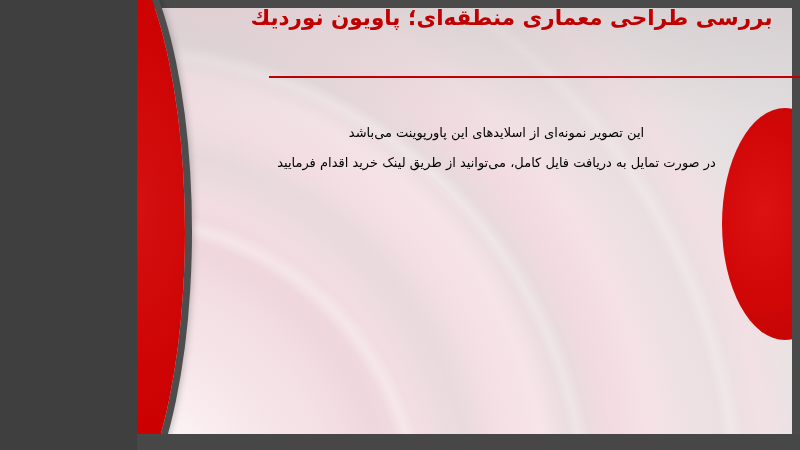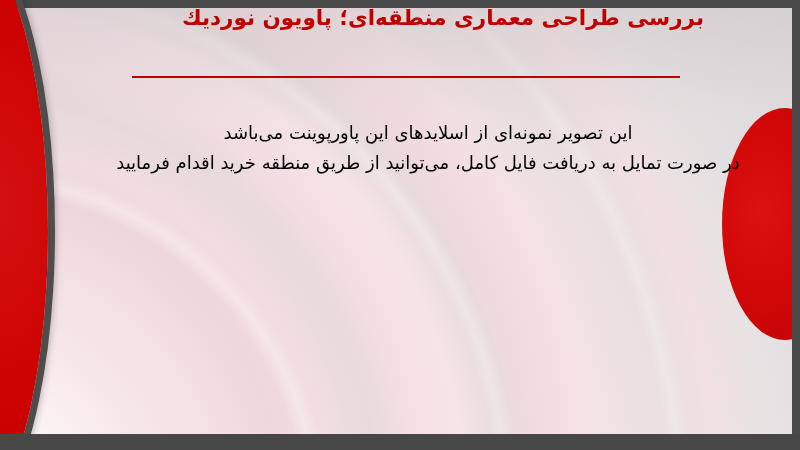--- a/index.html
+++ b/index.html
@@ -3,21 +3,21 @@
 <meta charset="utf-8">
 <title>Slide</title>
 <style>
   html, body {
     margin: 0;
     padding: 0;
     background: #3f3f3f;
   }
   #slide {
     position: relative;
-    width: 800px;
+    width: 663px;
     height: 450px;
     overflow: hidden;
     background: #fef9c3;
     font-family: "DejaVu Sans", "Liberation Sans", sans-serif;
   }
 
   
   .frame-border {
     position: absolute;
     inset: 0;
@@ -147,21 +147,21 @@
     position: absolute;
     z-index: 6;
     top: 118px;
     left: 92px;
     right: 36px;
     text-align: center;
     direction: rtl;
   }
   .body-line {
     color: #000000;
-    font-size: 18px;
+    font-size: 13px;
     line-height: 29.5px;
     font-weight: 400;
     white-space: nowrap;
   }
 
   
   .bottom-strip {
     position: absolute;
     left: 0; right: 0; bottom: 0;
     height: 16px;
@@ -186,17 +186,17 @@
 
   <div class="lens-left"></div>
 
   <div class="title-block">
     <div class="title-line">بررسی طراحی معماری منطقه‌ای؛ پاویون نوردیك</div>
   </div>
   <div class="title-rule"></div>
 
   <div class="body-block">
     <div class="body-line">این تصویر نمونه‌ای از اسلایدهای این پاورپوینت می‌باشد</div>
-    <div class="body-line">در صورت تمایل به دریافت فایل کامل، می‌توانید از طریق منطقه خرید اقدام فرمایید</div>
+    <div class="body-line">در صورت تمایل به دریافت فایل کامل، می‌توانید از طریق لینک خرید اقدام فرمایید</div>
   </div>
 
   <div class="bottom-strip"></div>
 </div>
 
 </body></html>

